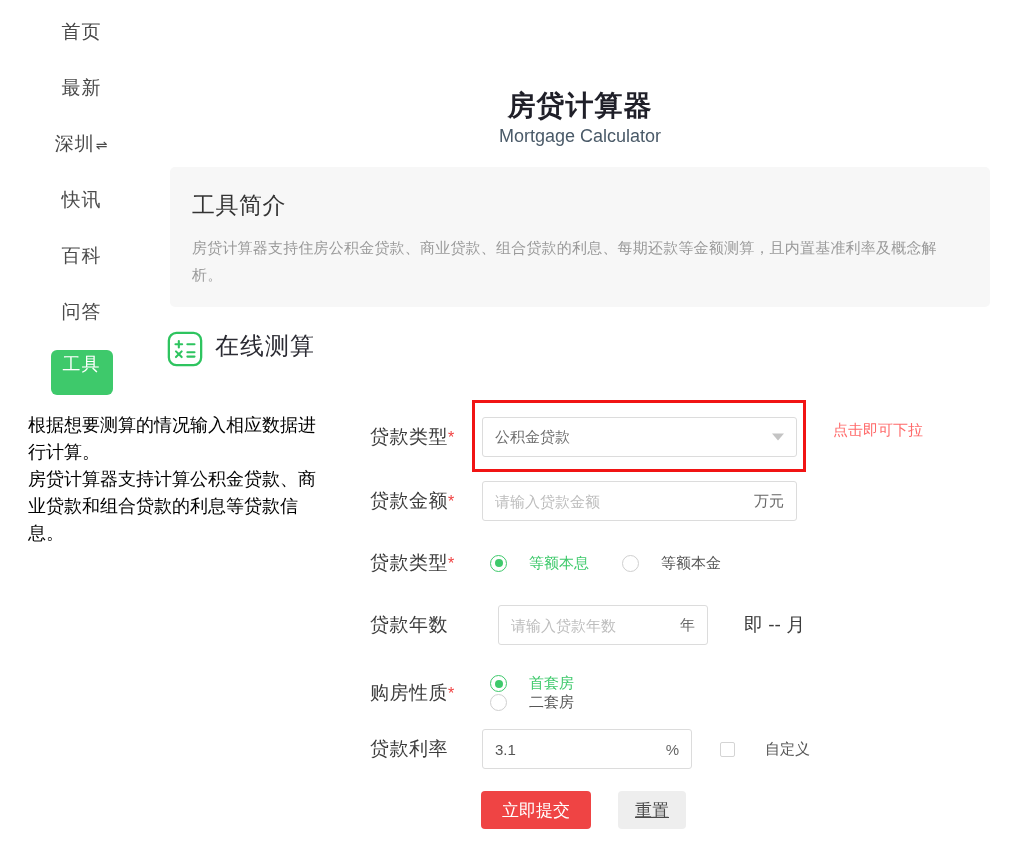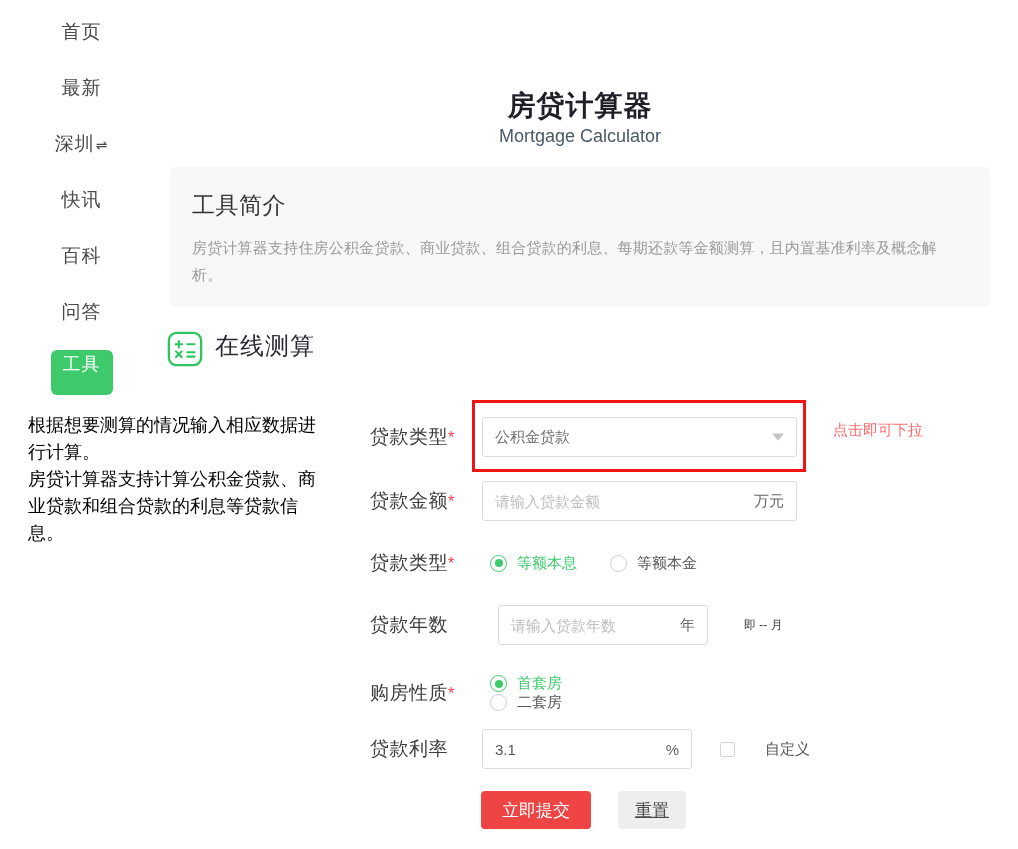--- a/index.html
+++ b/index.html
@@ -169,21 +169,21 @@
     position: absolute; right: 12px; top: 50%;
     transform: translateY(-50%);
     width: 0; height: 0;
     border-left: 6px solid transparent;
     border-right: 6px solid transparent;
     border-top: 7px solid #c4c4c4;
   }
 
   .after-text {
     margin-left: 20px;
-    font-size: 12px; color: #3c3c3c;
+    font-size: 19px; color: #3c3c3c;
     white-space: nowrap;
   }
 
   
   .radio-group { display: flex; align-items: center; }
   .radio-item {
     display: flex; align-items: center;
     margin-right: 33px; cursor: pointer;
   }
   .radio-dot {
@@ -192,21 +192,21 @@
     position: relative; flex: none;
   }
   .radio-item.on .radio-dot { border-color: #3ec96b; }
   .radio-item.on .radio-dot::after {
     content: ""; position: absolute;
     left: 50%; top: 50%;
     width: 8px; height: 8px; margin: -4px 0 0 -4px;
     border-radius: 50%; background: #3ec96b;
   }
   .radio-label {
-    margin-left: 10px; font-size: 15px; color: #555555;
+    margin-left: 22px; font-size: 15px; color: #555555;
   }
   .radio-item.on .radio-label { color: #3ec96b; }
 
   
   .check-wrap {
     display: flex; align-items: center;
     margin-left: 28px; cursor: pointer; gap: 20px;
   }
   .check-box {
     width: 15px; height: 15px;

